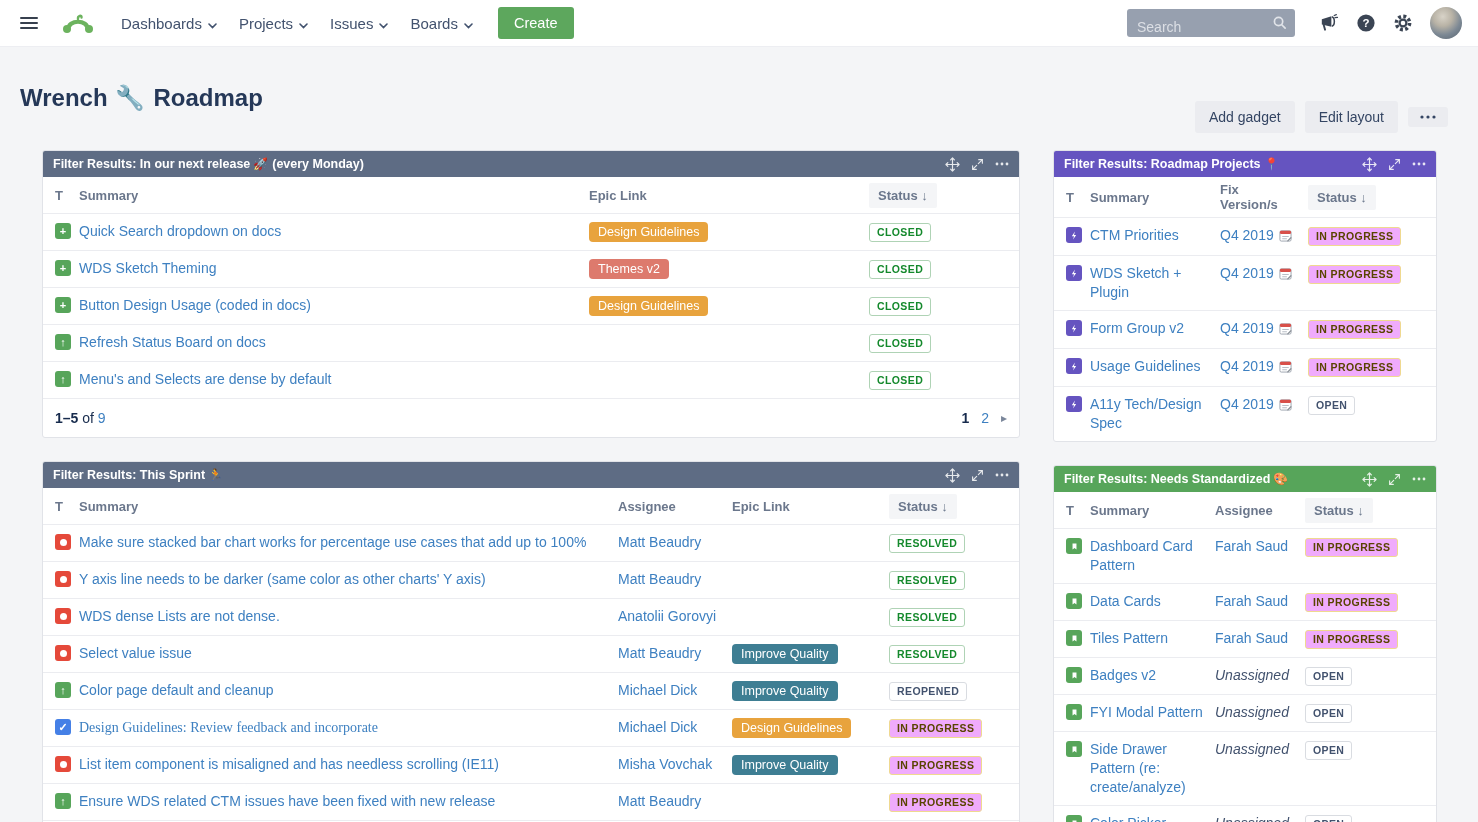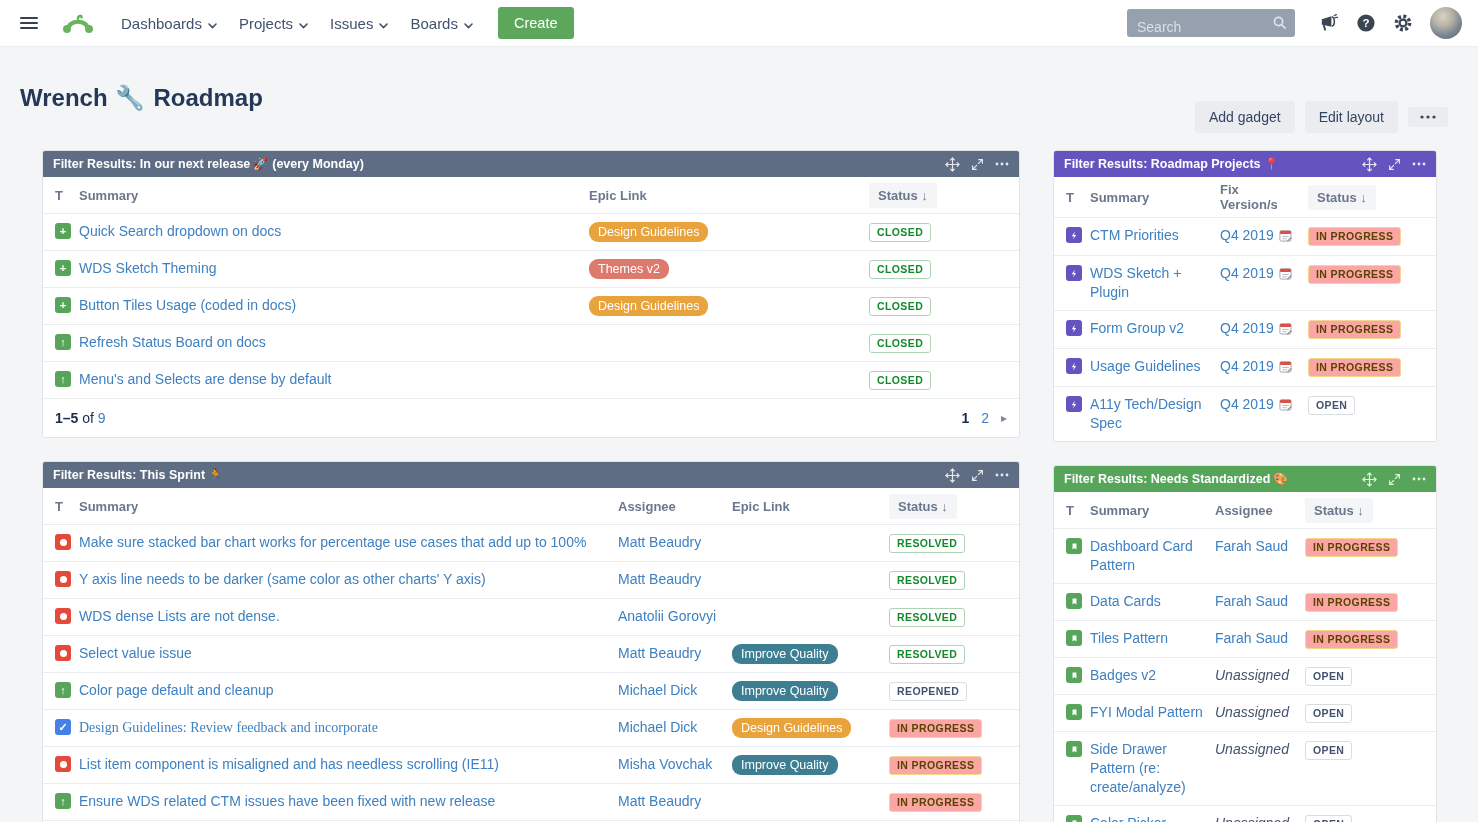--- a/index.html
+++ b/index.html
@@ -54,25 +54,25 @@
   .sort-box{background:#F4F5F7;padding:5px 9px;border-radius:2px;display:inline-block;}
   .row{display:flex;align-items:flex-start;padding:8px 12px;border-top:1px solid #EBECF0;
     font-size:14px;line-height:19px;}
   .cell{flex:none;padding-right:8px;}
   .flexcell{flex:1;}
   .type-icon{width:16px;height:16px;border-radius:3px;display:flex;align-items:center;justify-content:center;
     color:#fff;font-size:11px;font-weight:bold;margin-top:1px;line-height:1;}
   .type-icon .dot{width:7px;height:7px;border-radius:50%;background:#fff;display:block;}
   .link{color:#3E80C1;text-decoration:none;cursor:pointer;}
   .unassigned{color:#42526E;font-style:italic;}
-  .epic-badge{display:inline-block;color:#fff;font-size:12.5px;padding:3px 9px;border-radius:9px;line-height:14px;cursor:pointer;}
+  .epic-badge{display:inline-block;color:#fff;font-size:12.5px;padding:3px 9px;border-radius:4px;line-height:14px;cursor:pointer;}
   .loz{display:inline-block;font-size:10.5px;font-weight:700;letter-spacing:.4px;padding:2px 7px;
     border:1px solid;border-radius:3px;background:#fff;line-height:13px;white-space:nowrap;}
   .loz.success{color:#14892C;border-color:#AFD3B5;}
-  .loz.inprogress{color:#594300;border-color:#EFD98F;background:#fca5a5;text-align:right;}
+  .loz.inprogress{color:#594300;border-color:#EFD98F;background:#f0abfc;text-align:right;}
   .loz.default{color:#42526E;border-color:#D9DCE1;}
   .cal-ico{margin-left:5px;vertical-align:-2px;}
   
   .g-footer{display:flex;justify-content:space-between;align-items:center;border-top:1px solid #EBECF0;
     padding:11px 12px;font-size:14px;color:#172B4D;}
   .range-b{font-weight:700;}
   .pager{display:flex;align-items:center;gap:12px;}
   .pg.current{font-weight:700;color:#172B4D;}
   .pg-next{color:#7A869A;font-size:12px;cursor:pointer;}
 </style>
@@ -225,21 +225,21 @@
               <span class="type-icon" style="background: rgb(87, 165, 90);">+</span>
             </div>
             <div class="cell" style="width: 510px;"><a class="link" href="#">WDS Sketch Theming</a></div>
             <div class="cell" style="width: 280px;"><span class="epic-badge" style="background: rgb(221, 122, 109);">Themes v2</span></div>
             <div class="cell flexcell"><span class="loz success">CLOSED</span></div>
           </div>
           <div class="row">
             <div class="cell" style="width: 24px;">
               <span class="type-icon" style="background: rgb(87, 165, 90);">+</span>
             </div>
-            <div class="cell" style="width: 510px;"><a class="link" href="#">Button Tiles Usage (coded in docs)</a></div>
+            <div class="cell" style="width: 510px;"><a class="link" href="#">Button Design Usage (coded in docs)</a></div>
             <div class="cell" style="width: 280px;"><span class="epic-badge" style="background: rgb(232, 163, 61);">Design Guidelines</span></div>
             <div class="cell flexcell"><span class="loz success">CLOSED</span></div>
           </div>
           <div class="row">
             <div class="cell" style="width: 24px;">
               <span class="type-icon" style="background: rgb(87, 165, 90);">↑</span>
             </div>
             <div class="cell" style="width: 510px;"><a class="link" href="#">Refresh Status Board on docs</a></div>
             <div class="cell" style="width: 280px;"></div>
             <div class="cell flexcell"><span class="loz success">CLOSED</span></div>

